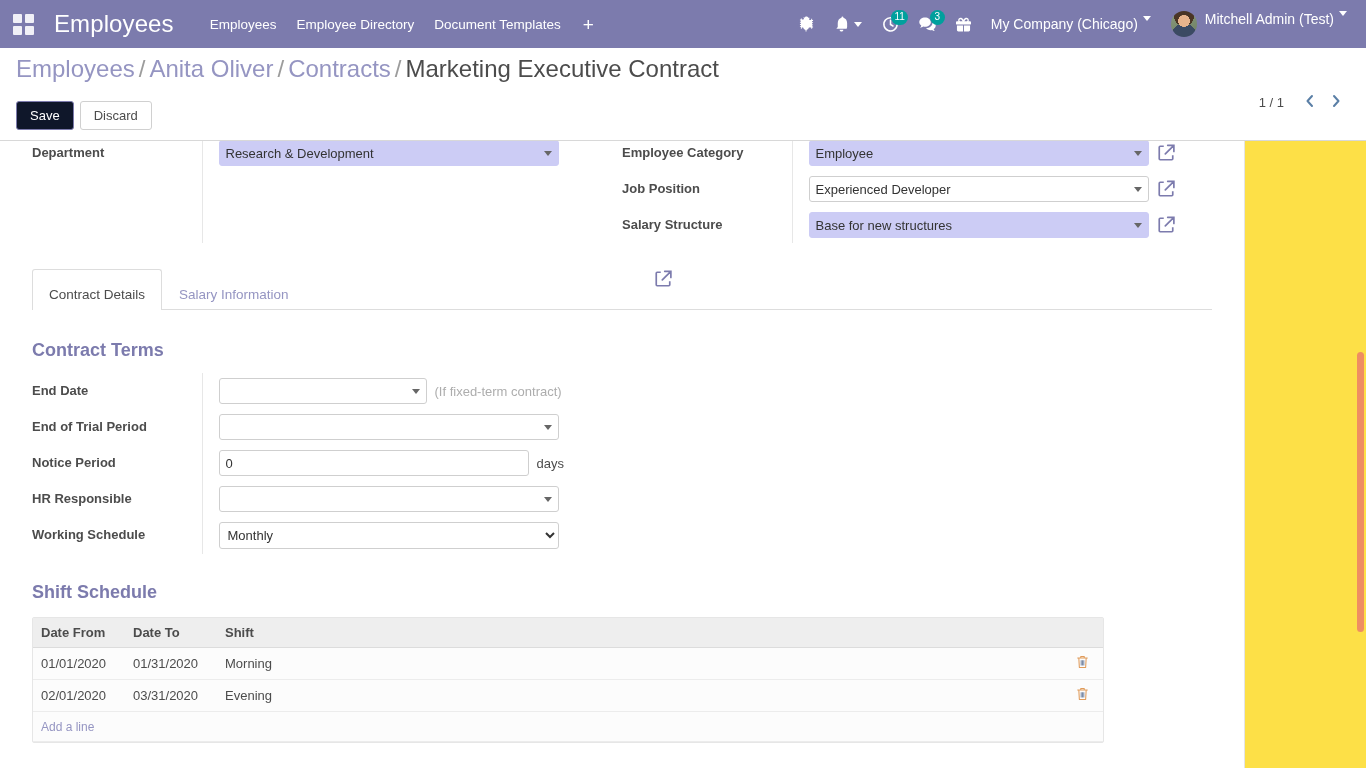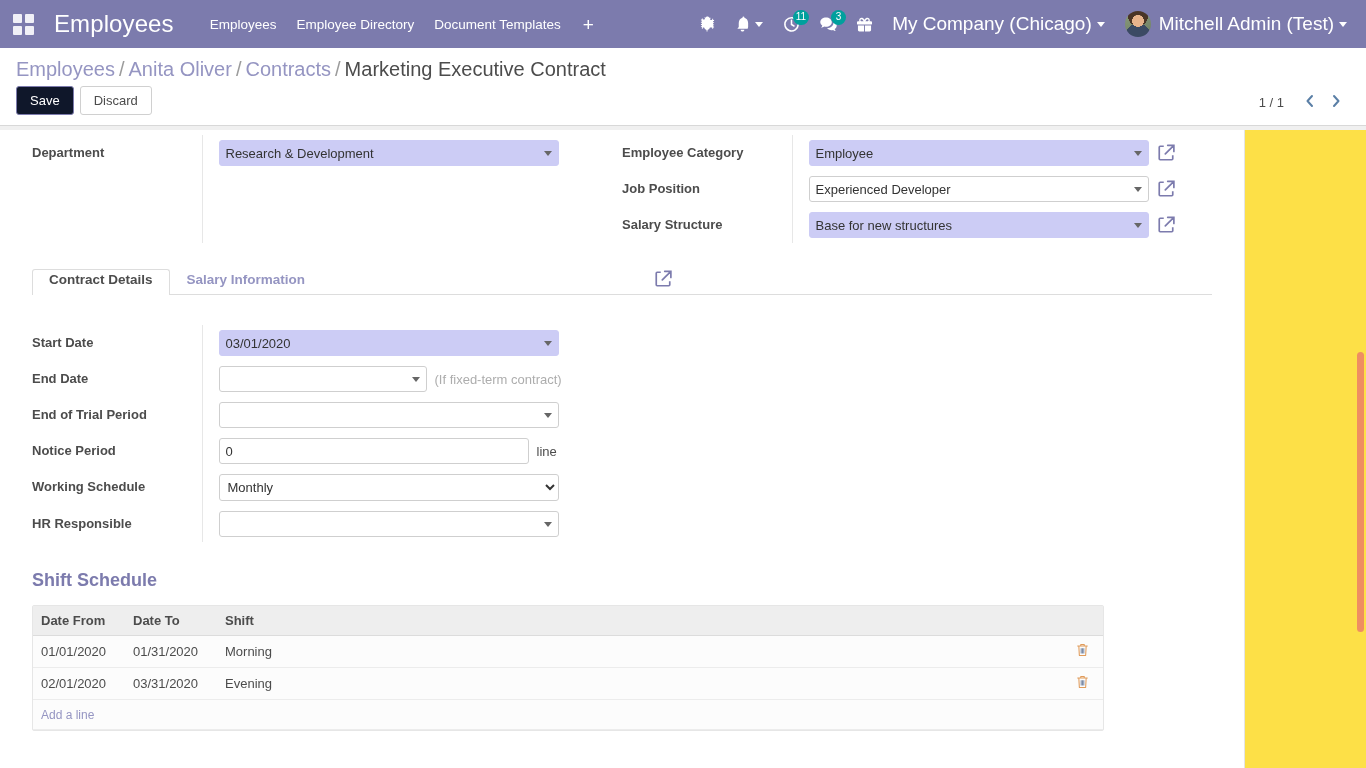--- a/index.html
+++ b/index.html
@@ -82,24 +82,24 @@
     font-size: 10px;
     line-height: 13px;
     min-width: 15px;
     height: 15px;
     padding: 0 3px;
     border-radius: 8px;
     text-align: center;
     font-weight: normal;
   }
   .company-sel, .user-menu {
-    display: flex; align-items: center;
+    display: flex; 
     padding: 4px 9px;
     cursor: pointer;
-    font-size: 19px;
+    font-size: 14px;
     white-space: nowrap;
   }
   .avatar {
     width: 26px; height: 26px;
     border-radius: 50%;
     margin-right: 8px;
     background:
       radial-gradient(circle at 50% 38%, #e8b48c 0 28%, rgba(0,0,0,0) 29%),
       radial-gradient(circle at 50% 96%, #3b4a63 0 44%, rgba(0,0,0,0) 45%),
       radial-gradient(circle at 50% 20%, #4a3526 0 40%, rgba(0,0,0,0) 41%),
@@ -110,23 +110,23 @@
 
   
   .control-panel {
     background: #ffffff;
     border-bottom: 1px solid #d8d8d8;
     padding: 8px 16px 10px 16px;
     position: relative;
     z-index: 10;
   }
   .breadcrumb {
-    font-size: 20px;
+    font-size: 24px;
     line-height: 26px;
-    margin-bottom: 4px;
+    margin-bottom: 19px;
     white-space: nowrap;
   }
   .breadcrumb a {
     color: #9595c2;
     text-decoration: none;
     cursor: pointer;
   }
   .breadcrumb .sep { color: #9c9c9c; margin: 0 4px; }
   .breadcrumb .cur { color: #4c4c4c; }
 
@@ -284,30 +284,29 @@
   .hint { font-size: 13px; color: #adadad; white-space: nowrap; }
 
   
   .notebook {
     margin-top: 26px;
     border-bottom: 1px solid #dddddd;
     display: flex;
     padding-left: 0;
   }
   .tab {
-    padding: 2px 16px 8px 16px;
+    padding: 17px 16px 8px 16px;
     font-size: 13.5px;
     color: #9595c2;
     cursor: pointer;
     border: 1px solid transparent;
     border-bottom: none;
     margin-bottom: -1px;
     border-radius: 3px 3px 0 0;
     background: transparent;
-    font-weight: bold;
   }
   .tab.active {
     color: #4c4c4c;
     background: #ffffff;
     border-color: #dddddd;
     border-bottom-color: #ffffff;
   }
 
   .tab-body { padding-top: 30px; }
 
@@ -544,33 +543,23 @@
       <path d="M6 2H2.8A.8.8 0 0 0 2 2.8v10.4a.8.8 0 0 0 .8.8h10.4a.8.8 0 0 0 .8-.8V10"></path>
       <path d="M9.5 1.2H15v5.4M15 1.2L7.4 8.8" stroke-linecap="round"></path>
     </svg>
 
     <div class="notebook">
       <div class="tab active">Contract Details</div>
       <div class="tab">Salary Information</div>
     </div>
 
     <div class="tab-body">
+      <div class="sec-title">Contract Terms</div>
 
       <div class="group-col" style="width:660px;">
-        <div class="f-row">
-          <div class="f-label">Start Date</div>
-          <div class="f-val">
-            <div class="f-val-inner">
-              <div class="m2o modified">
-                <span>03/01/2020</span>
-                <span class="drop-caret"></span>
-              </div>
-            </div>
-          </div>
-        </div>
 
         <div class="f-row">
           <div class="f-label">End Date</div>
           <div class="f-val">
             <div class="f-val-inner">
               <div class="m2o" style="width:208px;">
                 <span></span>
                 <span class="drop-caret"></span>
               </div>
               <span class="hint">(If fixed-term contract)</span>
@@ -588,44 +577,44 @@
               </div>
             </div>
           </div>
         </div>
 
         <div class="f-row">
           <div class="f-label">Notice Period</div>
           <div class="f-val">
             <div class="f-val-inner">
               <input class="txt-input" type="text" value="0" style="">
-              <span class="suffix">line</span>
-            </div>
-          </div>
-        </div>
-
-        <div class="f-row">
-          <div class="f-label">Working Schedule</div>
-          <div class="f-val">
-            <div class="f-val-inner">
-              <select class="select-native">
-                <option>Monthly</option>
-              </select>
+              <span class="suffix">days</span>
             </div>
           </div>
         </div>
 
         <div class="f-row">
           <div class="f-label">HR Responsible</div>
           <div class="f-val">
             <div class="f-val-inner">
               <div class="m2o">
                 <span></span>
                 <span class="drop-caret"></span>
               </div>
+            </div>
+          </div>
+        </div>
+
+        <div class="f-row">
+          <div class="f-label">Working Schedule</div>
+          <div class="f-val">
+            <div class="f-val-inner">
+              <select class="select-native">
+                <option>Monthly</option>
+              </select>
             </div>
           </div>
         </div>
       </div>
 
       <div class="sec-title" style="padding-top:28px;">Shift Schedule</div>
 
       <div class="o2m">
         <table class="o2m-table">
           <thead>

